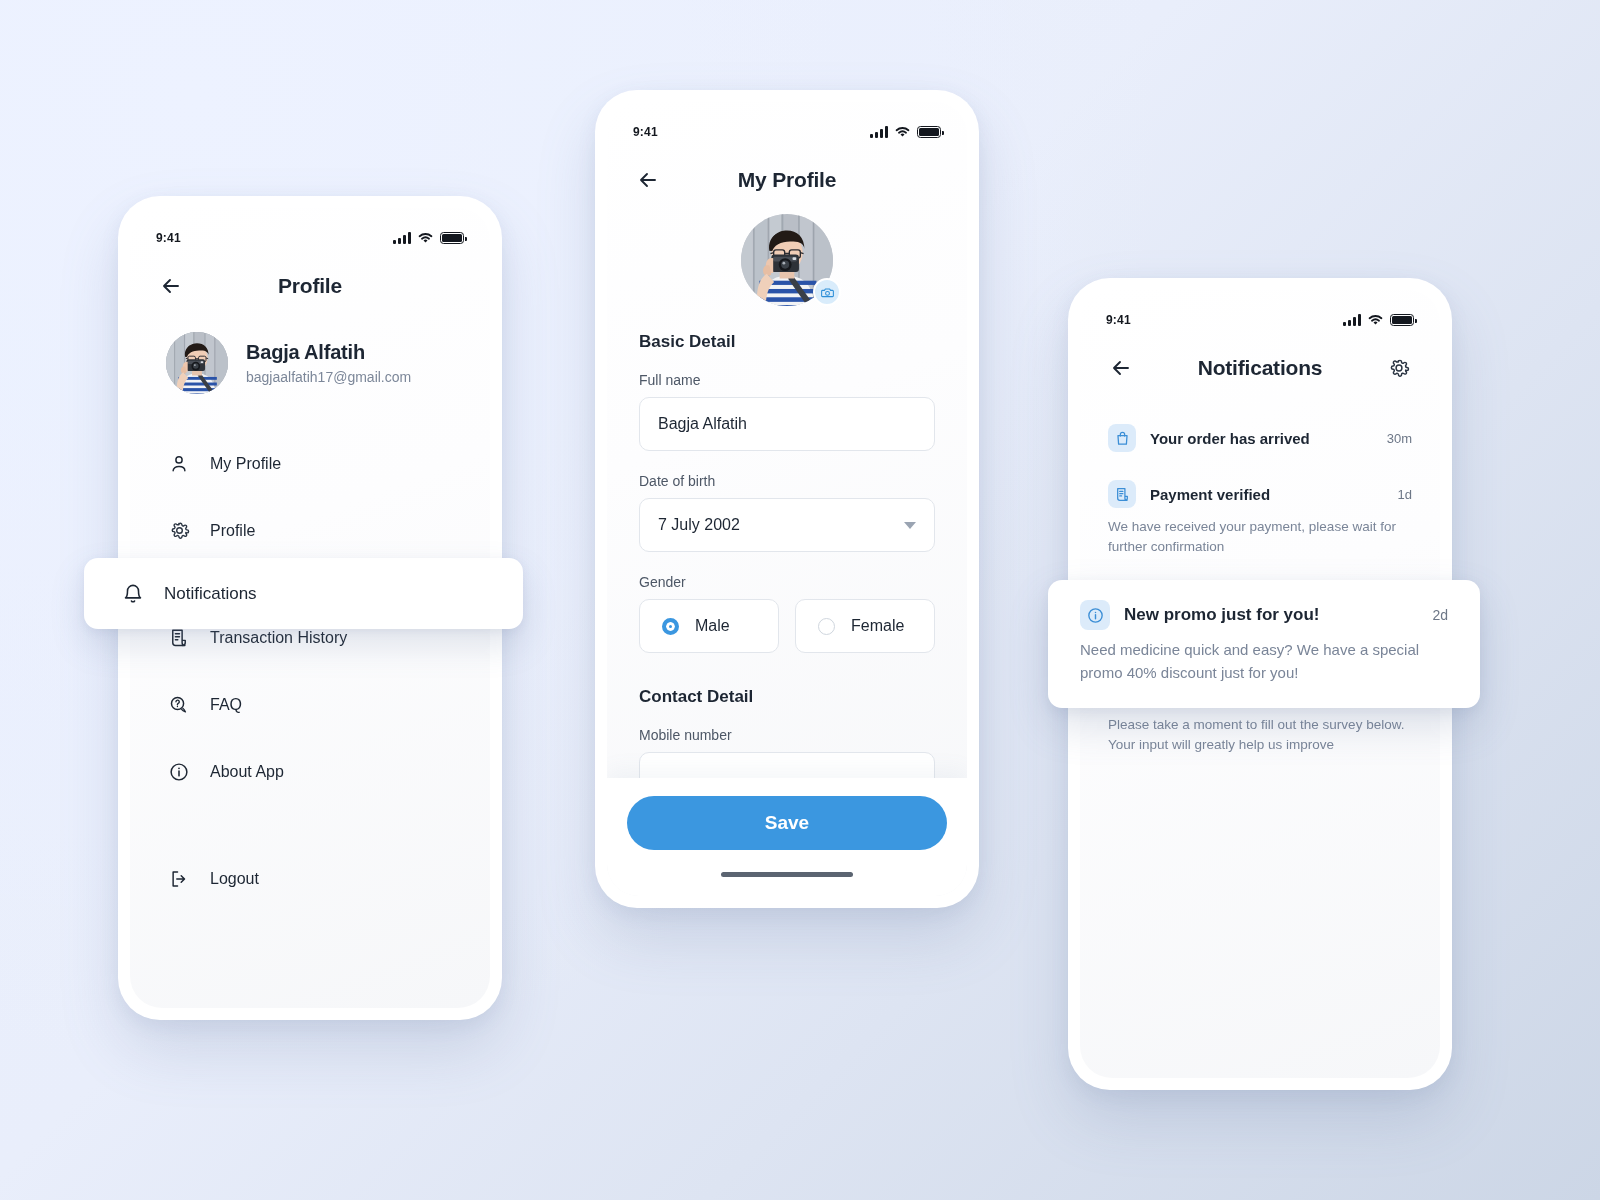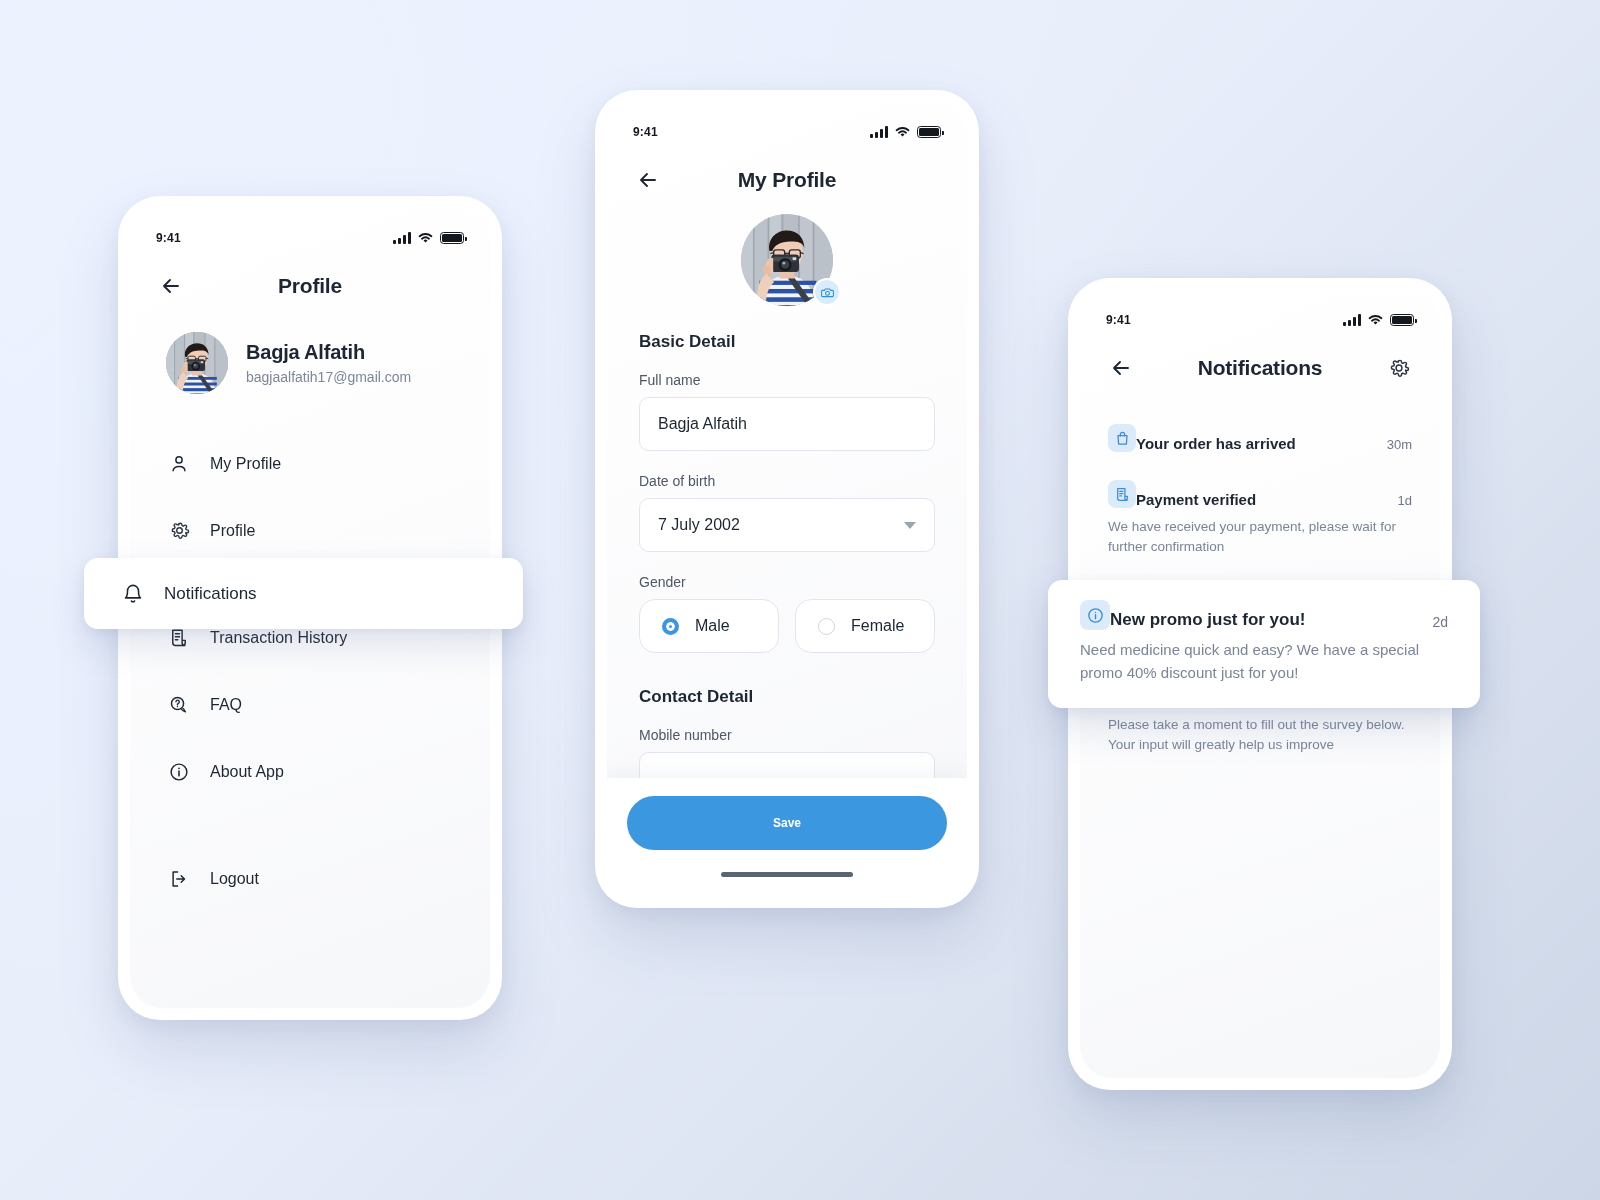--- a/index.html
+++ b/index.html
@@ -124,45 +124,45 @@
     position: relative;
   }
   .f-group { margin-bottom: 22px; }
   .caret {
     position:absolute; right: 18px; width:0;height:0;
     border-left:6px solid transparent; border-right:6px solid transparent;
     border-top:7px solid #9aa4b2;
   }
   .radio-row { display: flex; gap: 16px; }
   .radio-box {
-    flex:1; height: 54px; border: 1px solid #e2e6ec; border-radius: 16px; background:#fff;
+    flex:1; height: 54px; border: 1px solid #e2e6ec; border-radius: 10px; background:#fff;
     display:flex; align-items:center; gap: 16px; padding: 0 22px; cursor:pointer;
   }
   .radio-dot { width: 17px; height: 17px; border-radius:50%; border: 1.6px solid #cfd6de; flex:none; }
   .radio-dot.on { border: none; background: #3b97e0; box-shadow: 0 0 0 3px #ffffff inset, 0 0 0 0 transparent; }
   .radio-dot.on { background: #3b97e0; border: 4px solid #3b97e0; }
   .radio-box .rlabel { font-size: 16px; color: #1d2633; }
 
   .bottom-bar {
     position: absolute; left:0; right:0; bottom:0; height: 118px;
     background: #ffffff; display:flex; flex-direction:column; align-items:center;
     padding-top: 18px;
     box-shadow: 0 -8px 20px rgba(120,135,165,.07);
   }
   .save-btn {
     width: 320px; height: 54px; border-radius: 27px; background: #3b97e0;
-    color:#fff; font-size: 12px; font-weight:700; border:none; cursor:pointer;
+    color:#fff; font-size: 19px; font-weight:700; border:none; cursor:pointer;
     display:flex; align-items:center; justify-content:center;
   }
   .home-ind { width: 132px; height: 5px; border-radius: 3px; background: #5b6471; margin-top: 22px; }
 
   
   .notif-list { padding: 36px 28px 0 28px; }
   .notif-item { margin-bottom: 28px; }
-  .notif-top { display:flex; align-items:flex-end; }
+  .notif-top { display:flex; align-items:center; gap: 14px; }
   .notif-ico {
     width: 28px; height: 28px; border-radius: 8px; background: #dcebfa;
     display:flex; align-items:center; justify-content:center; flex:none;
   }
   .notif-title { font-size: 15px; font-weight: 700; color: #1d2633; flex: 1; }
   .notif-time { font-size: 13px; color: #6d7787; flex:none; }
   .notif-body { font-size: 13.5px; line-height: 1.45; color: #7a8598; margin-top: 9px; }
 
   #promo-float {
     position: absolute; left: 1048px; top: 580px; width: 432px;

